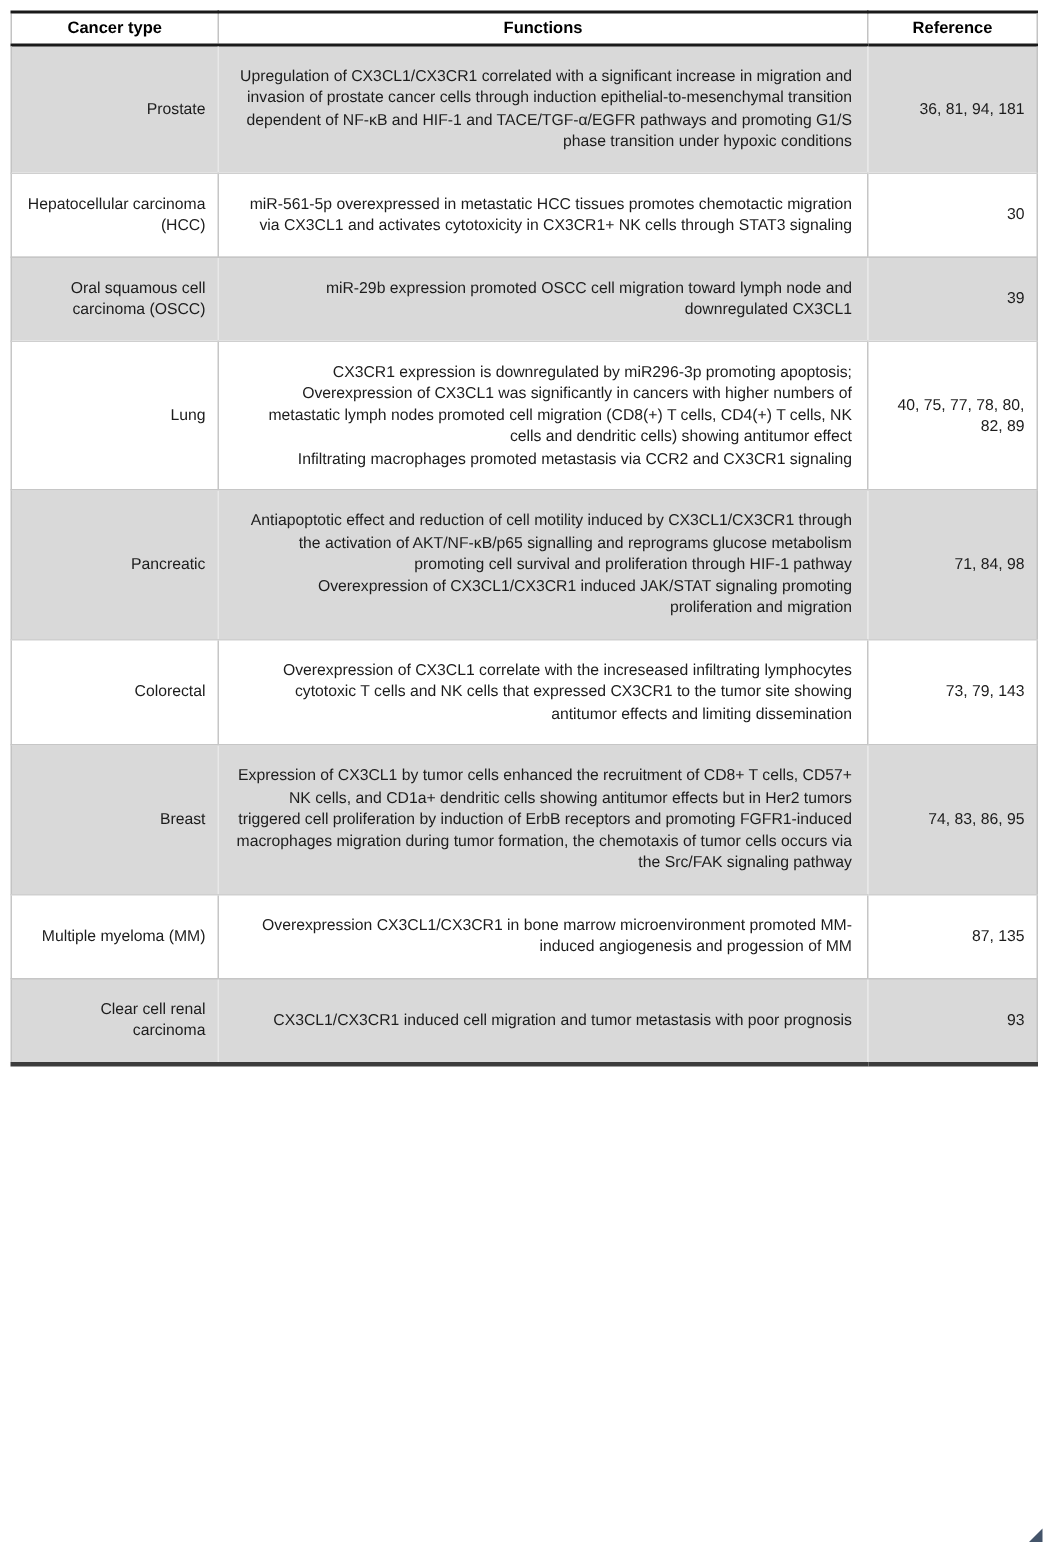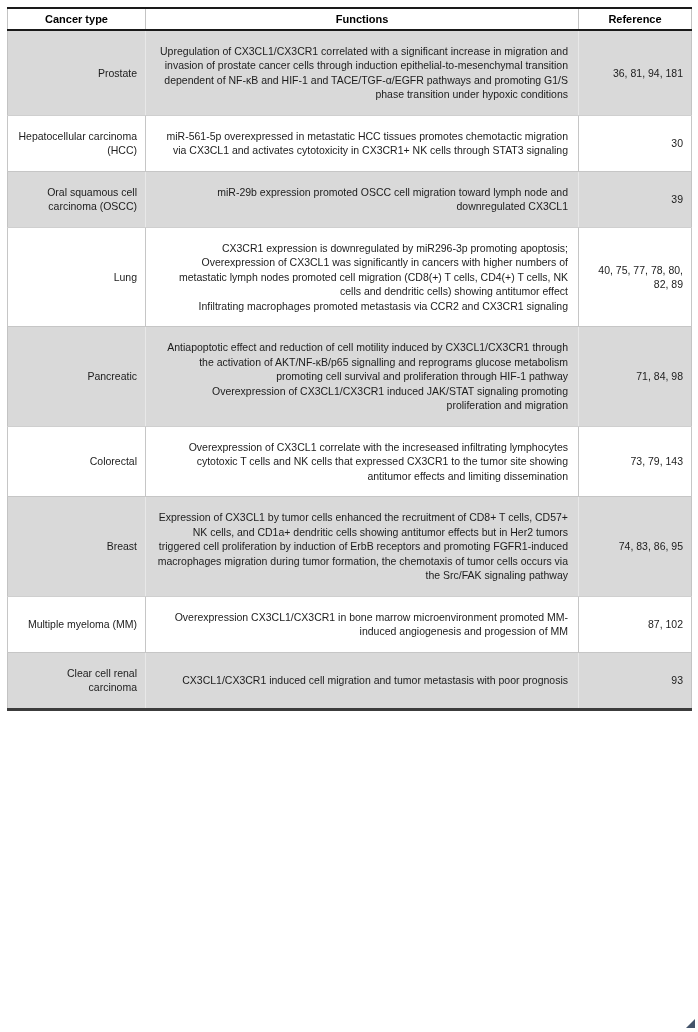--- a/index.html
+++ b/index.html
@@ -125,21 +125,21 @@
         <td>73, 79, 143</td>
       </tr>
       <tr>
         <td>Breast</td>
         <td class="functions">Expression of CX3CL1 by tumor cells enhanced the recruitment of CD8+ T cells, CD57+ NK cells, and CD1a+ dendritic cells showing antitumor effects but in Her2 tumors triggered cell proliferation by induction of ErbB receptors and promoting FGFR1-induced macrophages migration during tumor formation, the chemotaxis of tumor cells occurs via the Src/FAK signaling pathway</td>
         <td>74, 83, 86, 95</td>
       </tr>
       <tr>
         <td>Multiple myeloma (MM)</td>
         <td class="functions">Overexpression CX3CL1/CX3CR1 in bone marrow microenvironment promoted MM-induced angiogenesis and progession of MM</td>
-        <td>87, 102</td>
+        <td>87, 135</td>
       </tr>
       <tr>
         <td>Clear cell renal carcinoma</td>
         <td class="functions">CX3CL1/CX3CR1 induced cell migration and tumor metastasis with poor prognosis</td>
         <td>93</td>
       </tr>
     </tbody>
   </table>
   <div class="resize-handle"></div>
 </div>

